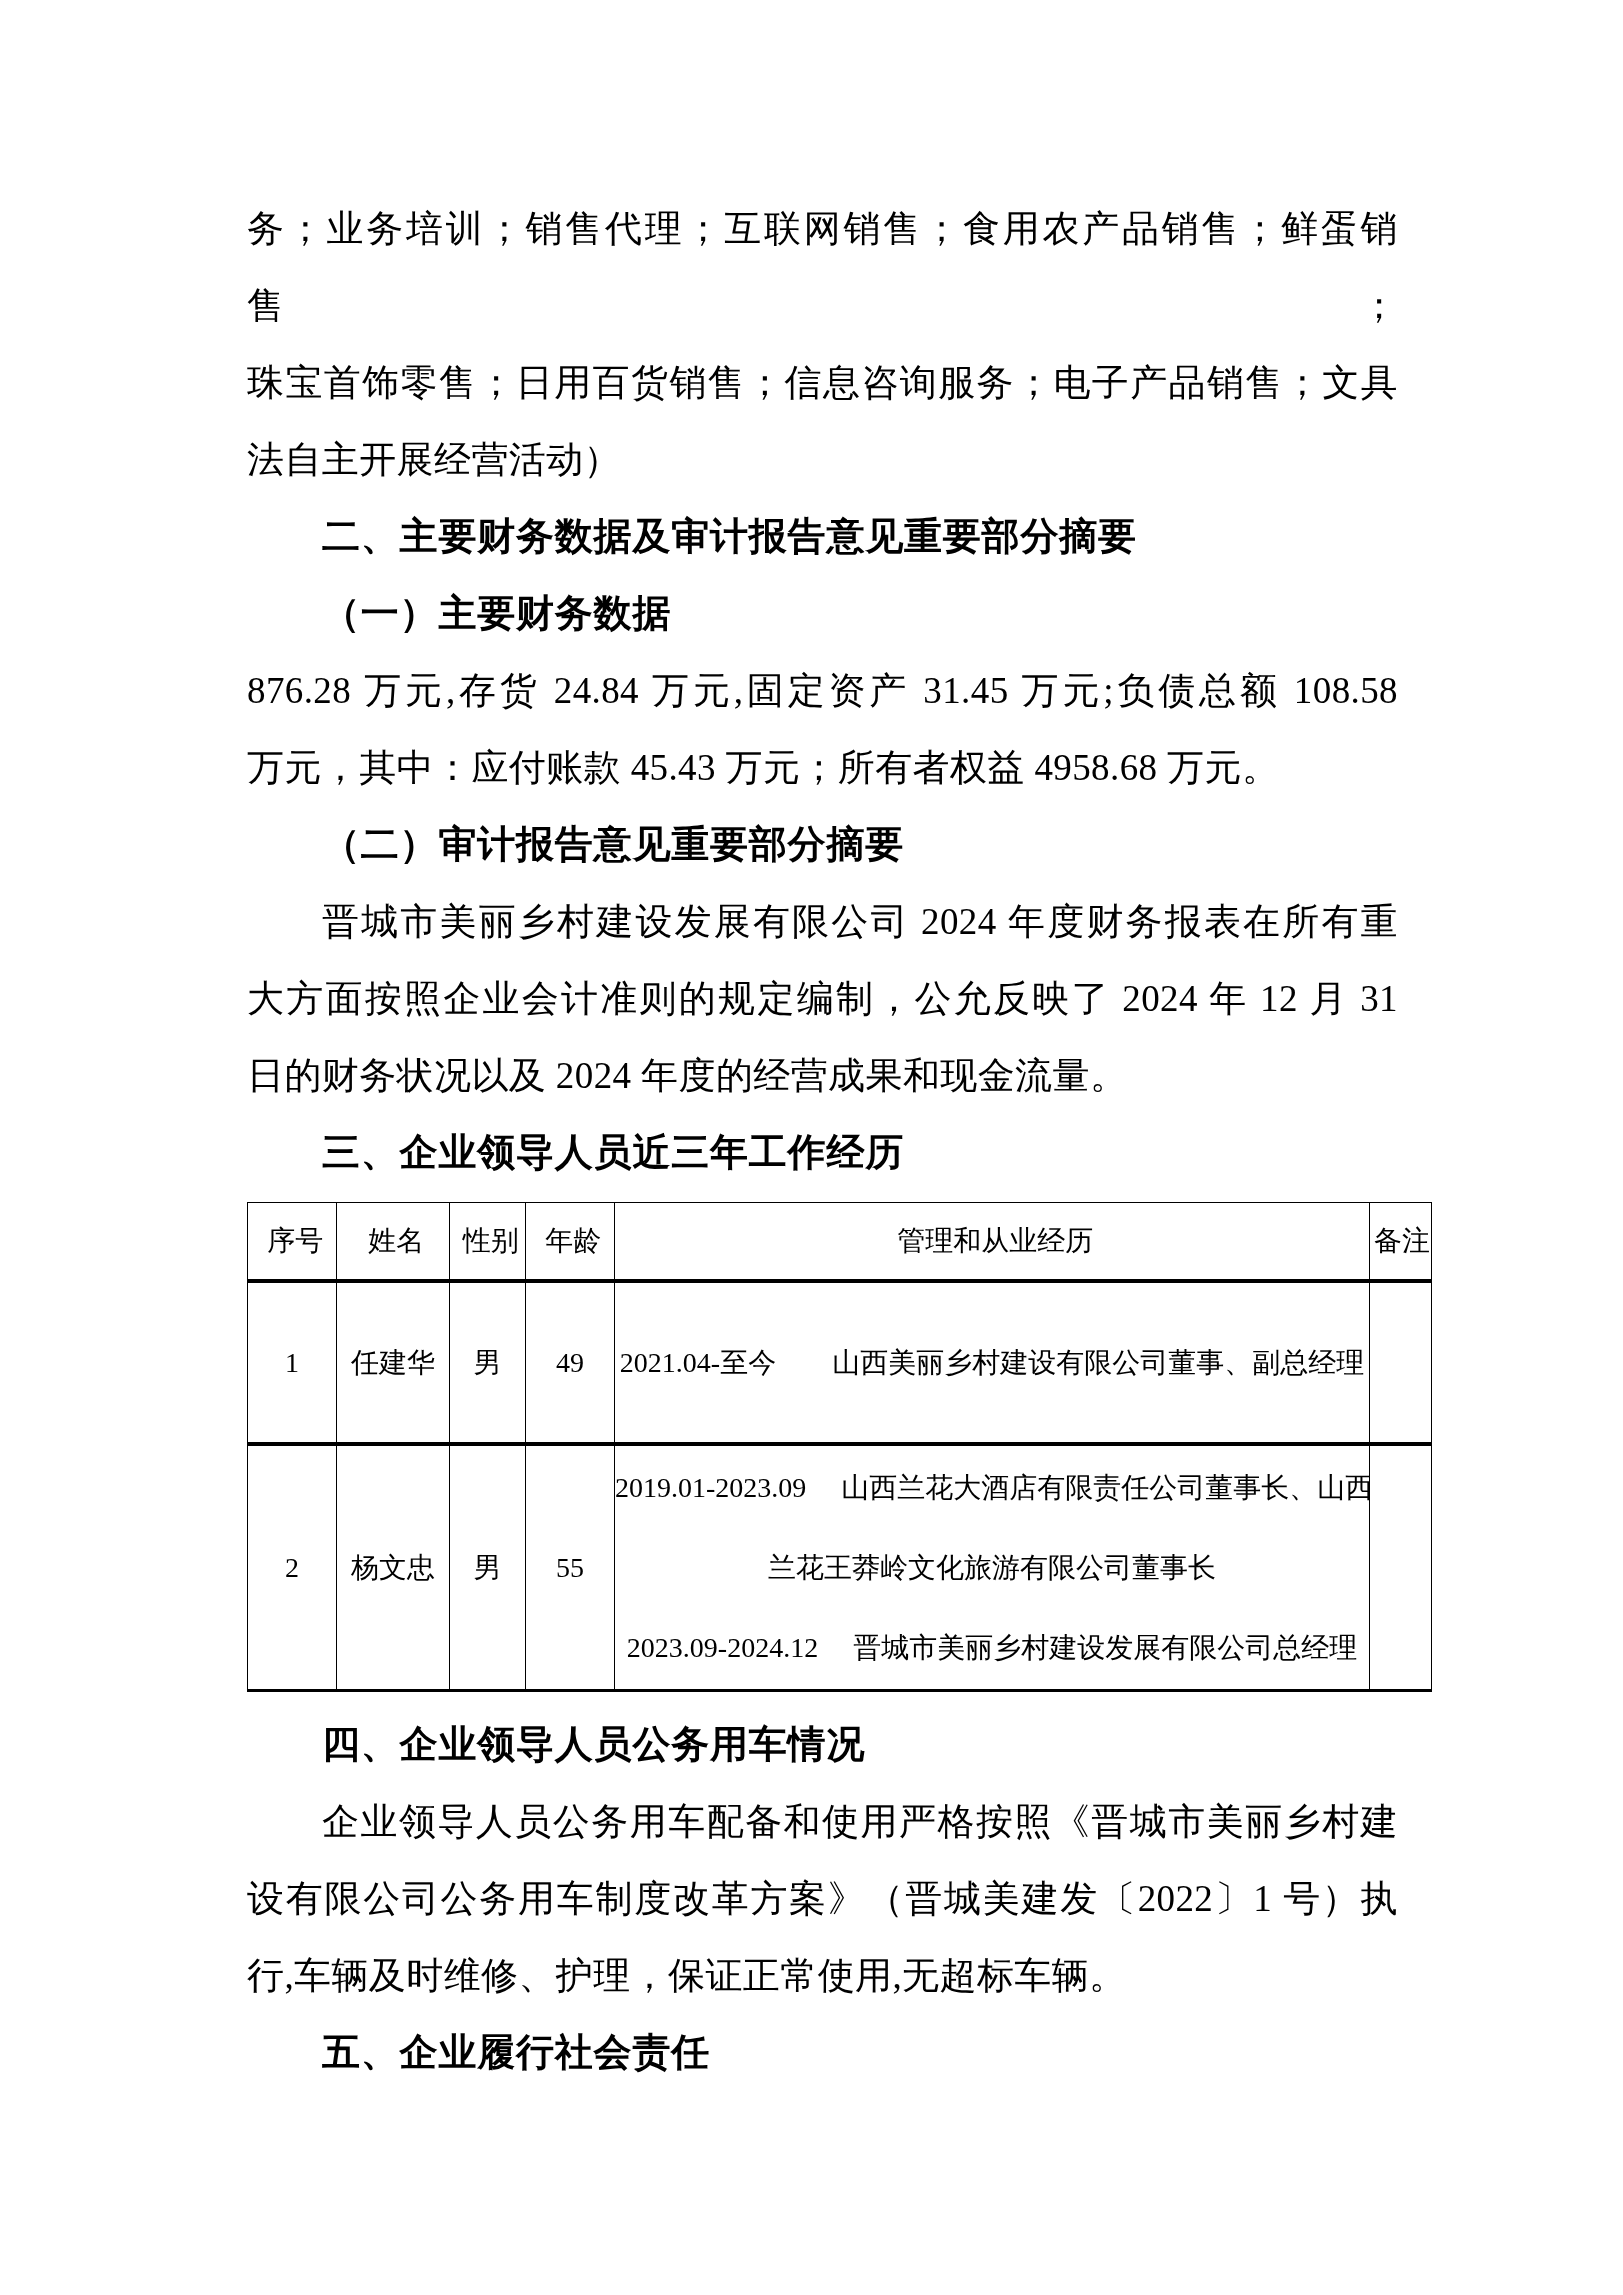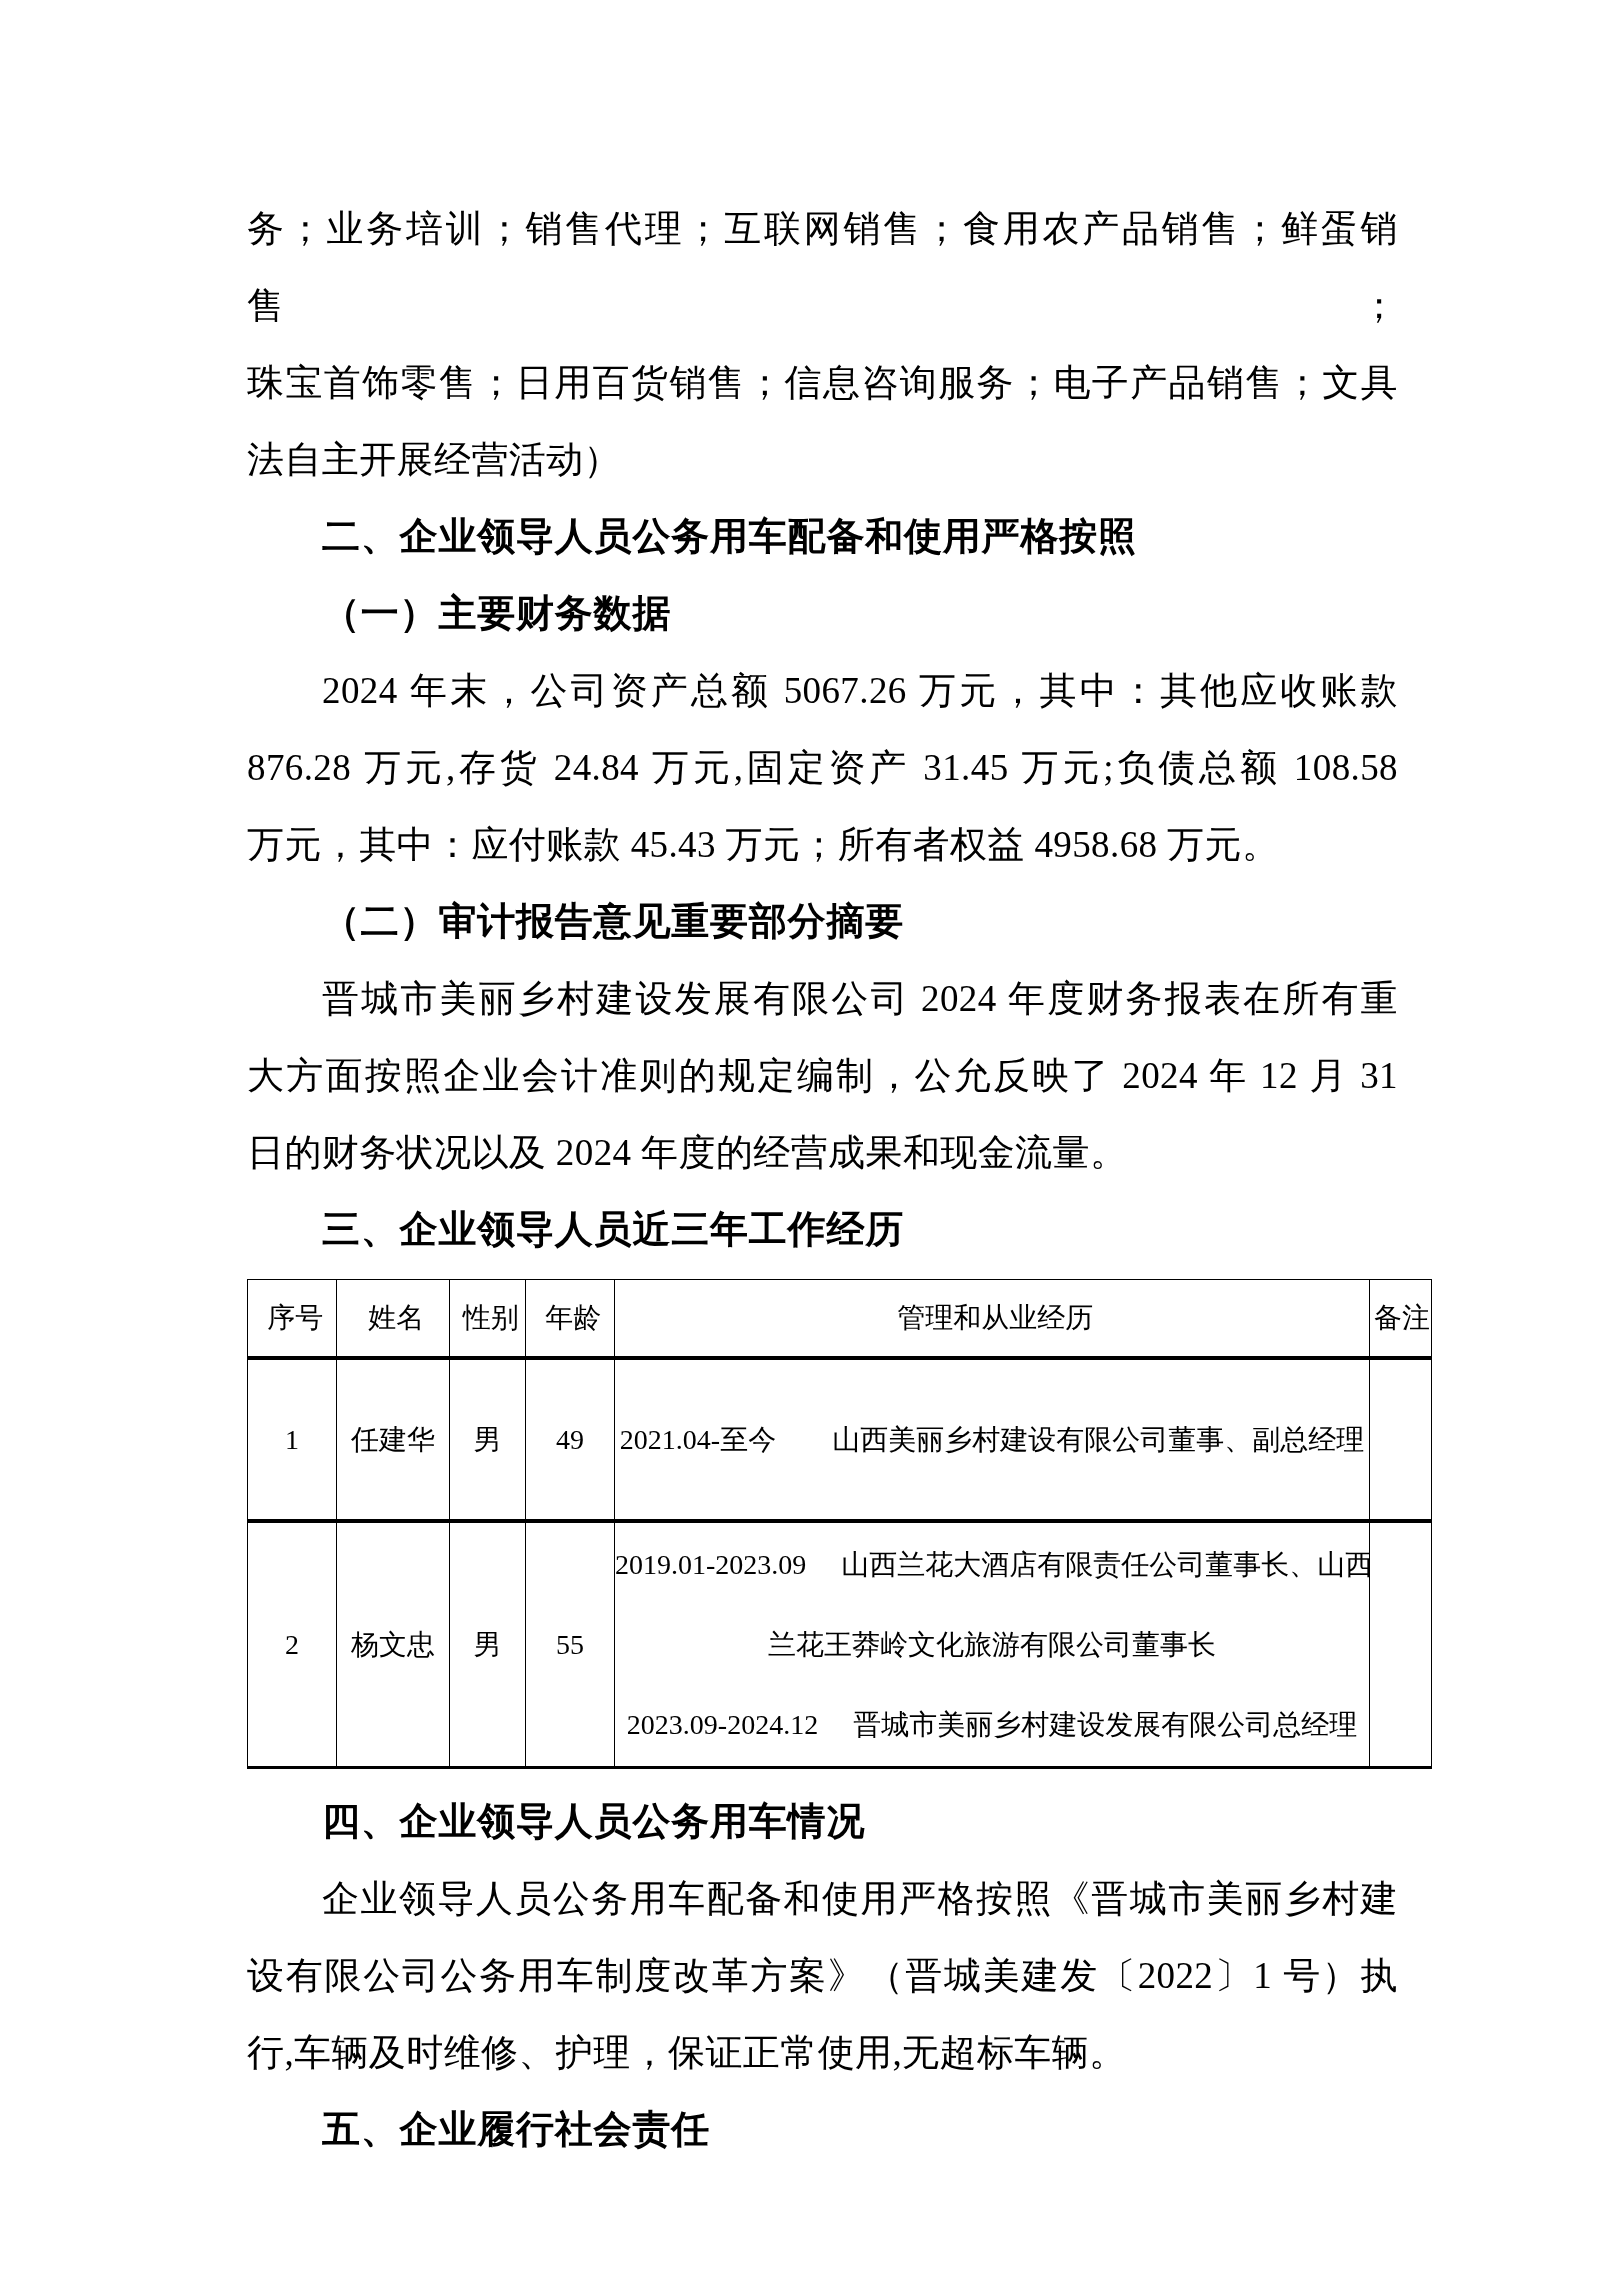--- a/index.html
+++ b/index.html
@@ -77,24 +77,23 @@
 </style>
 </head>
 <body>
 
 <div class="page-content">
 
   <div class="line fill">务；业务培训；销售代理；互联网销售；食用农产品销售；鲜蛋销售；</div>
   <div class="line fill">珠宝首饰零售；日用百货销售；信息咨询服务；电子产品销售；文具</div>
   <div class="line">法自主开展经营活动）</div>
 
-  <div class="line heading indent">二、企业领导人员公务用车配备和使用严格按照</div>
+  <div class="line heading indent">二、主要财务数据及审计报告意见重要部分摘要</div>
   <div class="line heading indent">（一）主要财务数据</div>
 
-  <div class="line fill indent">2024 年末，公司资产总额 5067.26 万元，其中：其他应收账款</div>
   <div class="line fill">876.28 万元,存货 24.84 万元,固定资产 31.45 万元;负债总额 108.58</div>
   <div class="line">万元，其中：应付账款 45.43 万元；所有者权益 4958.68 万元。</div>
 
   <div class="line heading indent">（二）审计报告意见重要部分摘要</div>
 
   <div class="line fill indent">晋城市美丽乡村建设发展有限公司 2024 年度财务报表在所有重</div>
   <div class="line fill">大方面按照企业会计准则的规定编制，公允反映了 2024 年 12 月 31</div>
   <div class="line">日的财务状况以及 2024 年度的经营成果和现金流量。</div>
 
   <div class="line heading indent">三、企业领导人员近三年工作经历</div>

